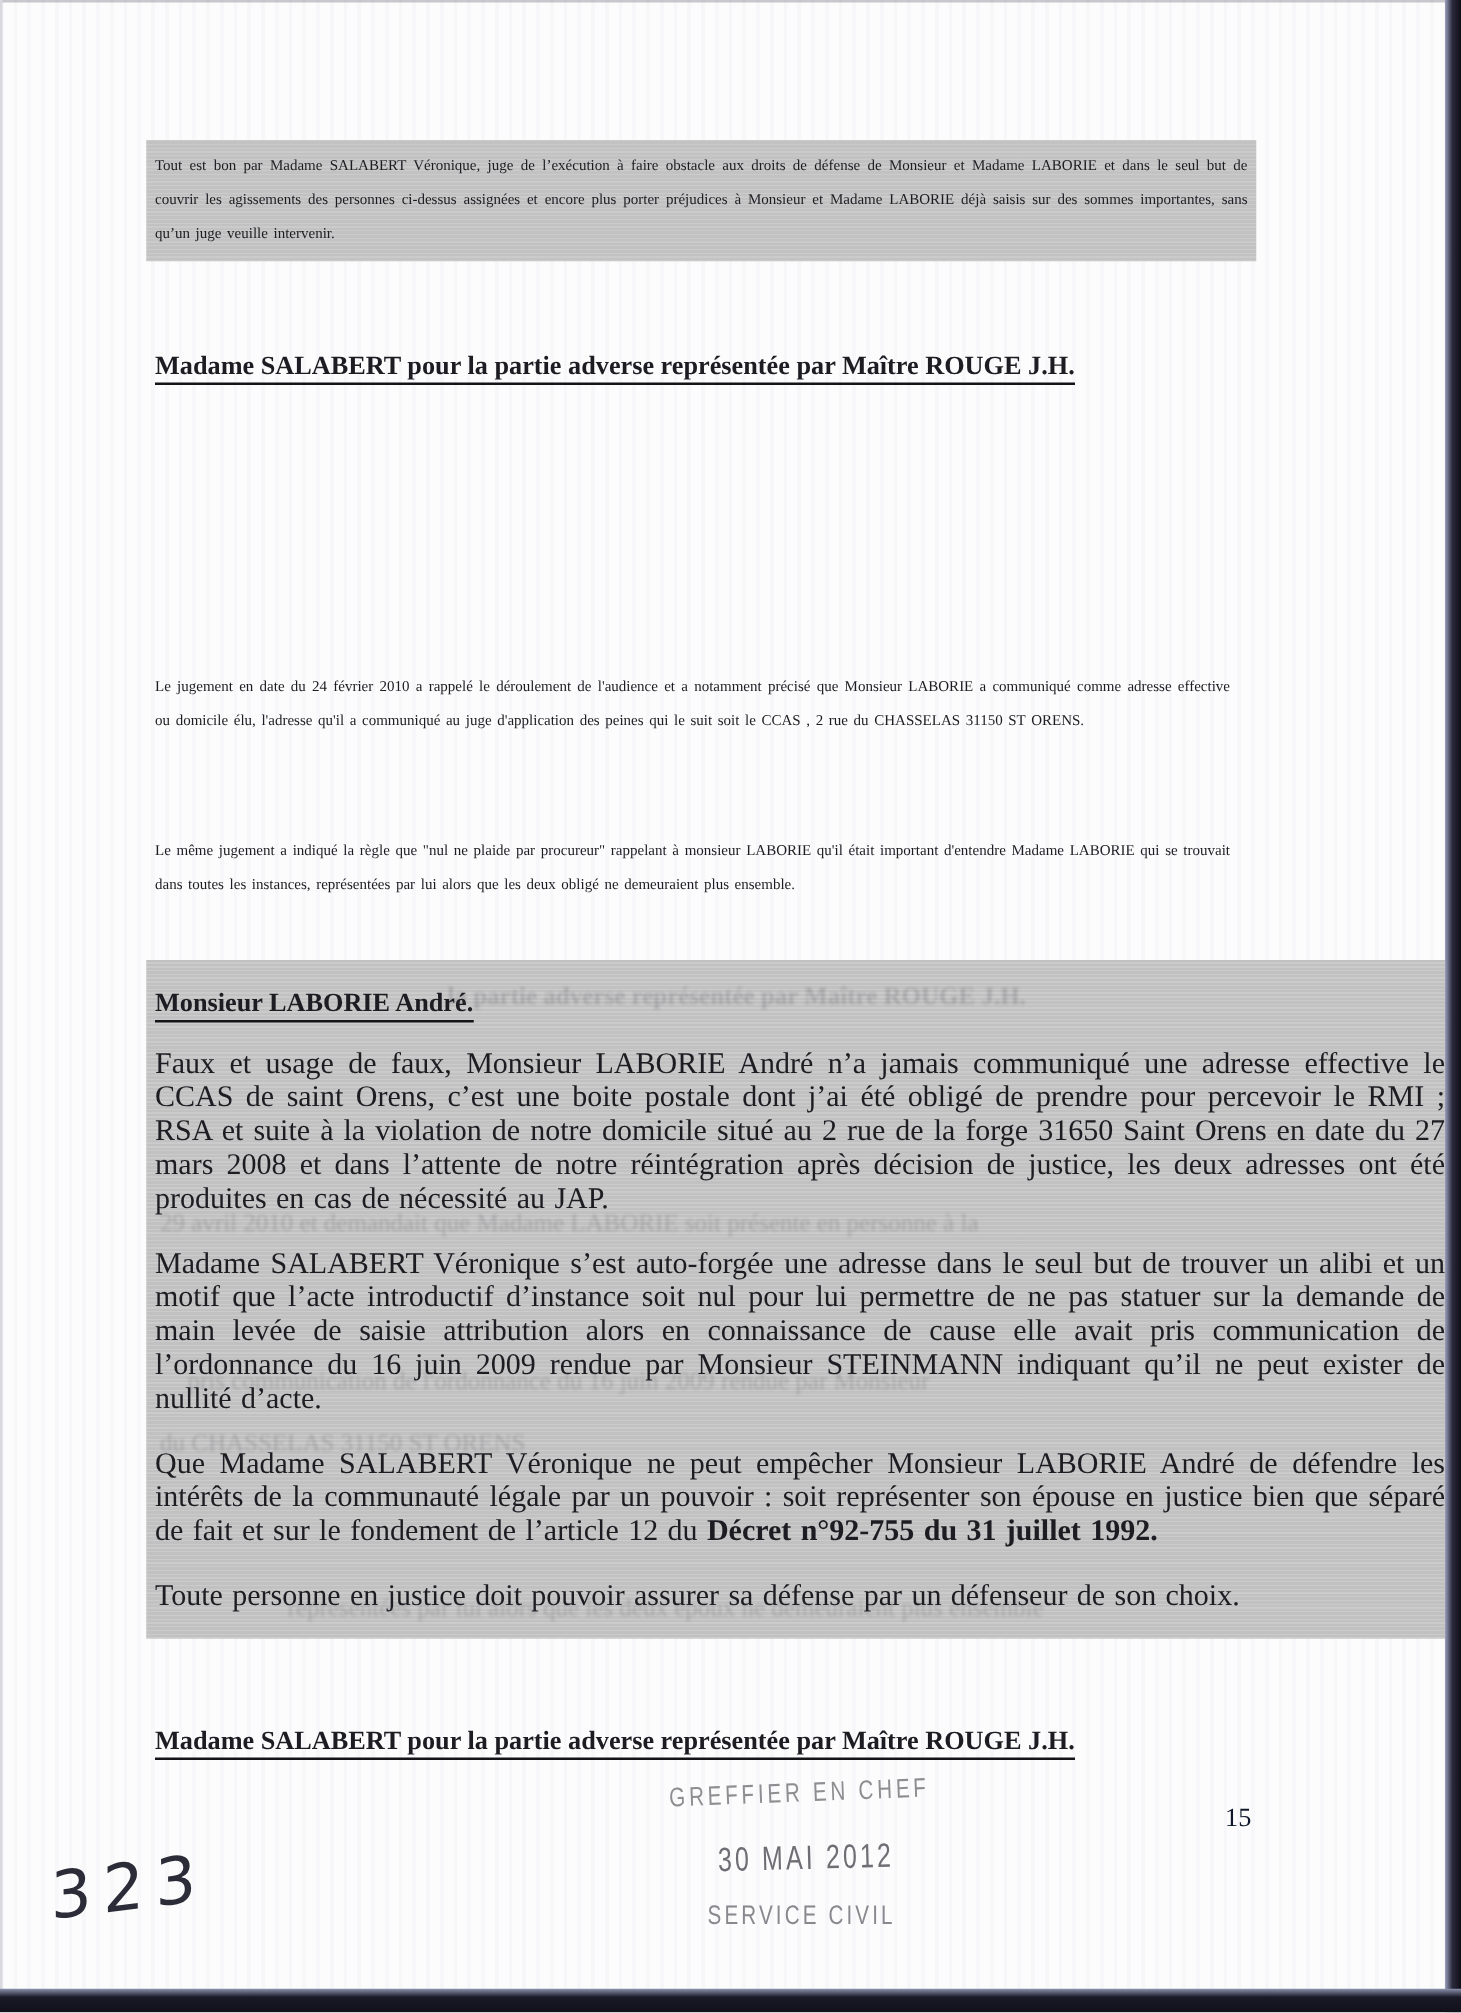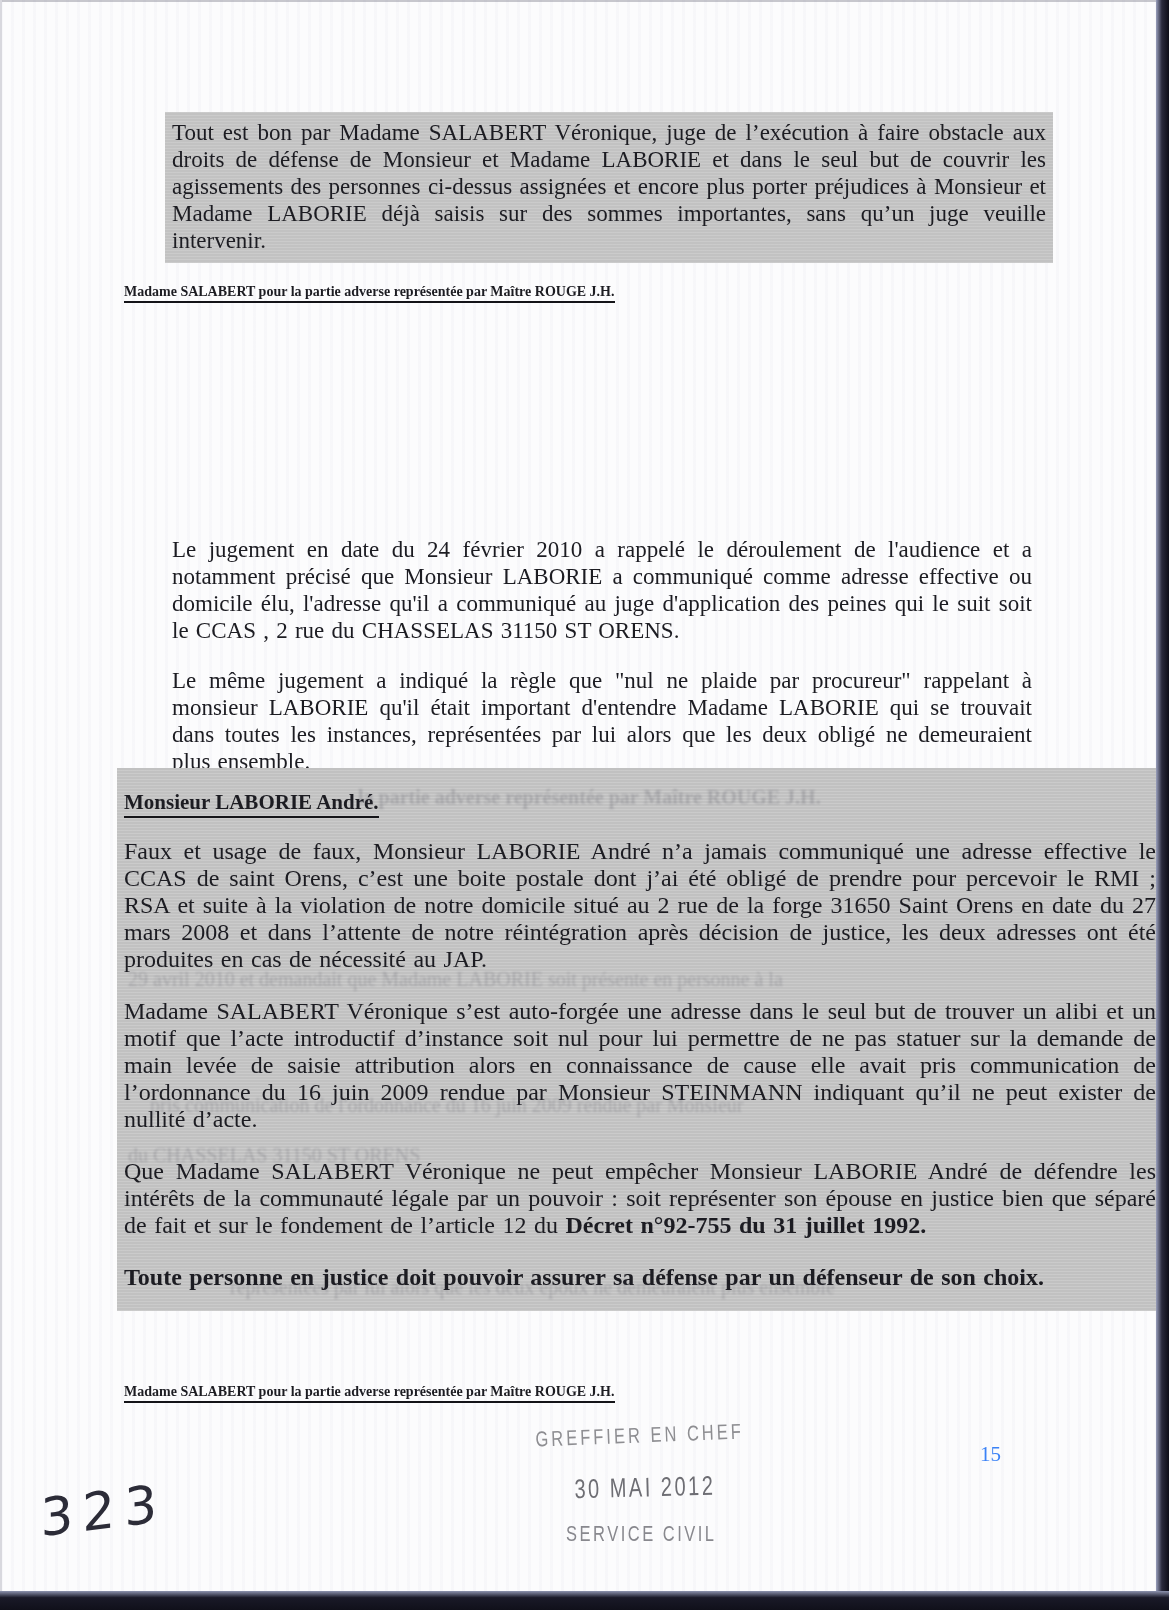--- a/index.html
+++ b/index.html
@@ -18,63 +18,63 @@
   }
   
   .edge-top{position:absolute;top:0;left:0;right:0;height:2px;background:#9b9ba6;opacity:.55;}
   .edge-left{position:absolute;top:0;left:0;bottom:0;width:2px;background:#d8d8de;}
   .edge-right{position:absolute;top:0;right:0;bottom:0;width:13px;
     background:linear-gradient(to right,#9aa0bd 0,#2a2a3c 45%,#0e0e18 100%);}
   .edge-bottom{position:absolute;bottom:0;left:0;right:0;height:19px;
     background:linear-gradient(to bottom,#8d93ae 0,#1a1a28 35%,#10101a 100%);}
 
   .blk{position:absolute;left:124px;width:860px;text-align:justify;
-       font-size:23px;line-height:27px;word-spacing:1.5px;margin-left:48px;}
+       font-size:12px;line-height:27px;word-spacing:1.5px;}
   
   .p1{left:117px;width:874px;padding:7px 7px 9px 7px;
       background:
         repeating-linear-gradient(0deg,rgba(255,255,255,.05) 0 1px,rgba(0,0,0,.03) 1px 3px),
         #c8c8c8;}
   .heading{position:absolute;left:124px;white-space:nowrap;
-           font-size:14px;font-weight:bold;line-height:24px;}
+           font-size:21px;font-weight:bold;line-height:24px;}
   .heading .u{border-bottom:2.5px solid #141418;padding-bottom:2px;}
 
   .grey-section{
     position:absolute;left:117px;top:768px;width:1057px;
     padding:22px 18px 20px 7px;box-sizing:border-box;
     background:
       repeating-linear-gradient(0deg,rgba(255,255,255,.05) 0 1px,rgba(0,0,0,.035) 1px 3px),
       #c8c8c8;
   }
   .grey-section .gpara{text-align:justify;font-size:24px;line-height:27px;
         word-spacing:1.5px;margin:0 0 25px 0;}
   .grey-section h3{font-size:21px;font-weight:bold;line-height:24px;margin:0 0 24px 0;}
   .grey-section h3 .u{border-bottom:2.5px solid #141418;padding-bottom:2px;}
   .grey-section .gpara:last-child{margin-bottom:0;}
   .bold-inline{font-weight:bold;}
-  .p9{font-weight:bold;white-space:nowrap;font-size:19.6px;margin-top:32px;}
+  .p9{font-weight:normal;white-space:nowrap;font-size:19.6px;margin-top:32px;}
 
   .ghost{position:absolute;font-size:20px;color:#3c3c4a;opacity:.22;
          filter:blur(1.1px);white-space:nowrap;pointer-events:none;}
   .g0{left:358px;top:786px;font-weight:bold;}
   .g1{left:128px;top:968px;}
   .g2{left:150px;top:1094px;}
   .g3{left:128px;top:1144px;}
   .g4{left:230px;top:1276px;}
 
   .stamp{position:absolute;font-family:"Liberation Sans","DejaVu Sans",sans-serif;
          white-space:nowrap;transform-origin:left top;}
   .stamp1{left:535px;top:1427px;font-size:16.5px;letter-spacing:3px;color:#8e8e92;
           transform:rotate(-2.2deg) scaleY(1.3);}
   .stamp2{left:574px;top:1474px;font-size:20px;letter-spacing:2.5px;color:#6e6e74;
           transform:rotate(-1.5deg) scaleY(1.35);}
   .stamp3{left:566px;top:1521px;font-size:16.5px;letter-spacing:2.5px;color:#88888e;
           transform:scaleY(1.3);}
 
-  .pagenum{position:absolute;left:980px;top:1442px;font-size:21px;color:#3b82f6;}
+  .pagenum{position:absolute;left:980px;top:1442px;font-size:21px;color:#0f172a;}
   .handwritten{position:absolute;left:40px;top:1488px;
     font-family:"DejaVu Sans",sans-serif;font-size:52px;color:#2c2c38;
     letter-spacing:9px;transform:rotate(-7deg) skewX(-6deg);transform-origin:left top;}
 </style>
 </head>
 <body>
 
 <div class="page">
 
   <div class="blk p1" style="top:112px;">Tout est bon par Madame SALABERT Véronique, juge de l’exécution à faire obstacle aux droits de défense de Monsieur et Madame LABORIE et dans le seul but de couvrir les agissements des personnes ci-dessus assignées et encore plus porter préjudices à Monsieur et Madame LABORIE déjà saisis sur des sommes importantes, sans qu’un juge veuille intervenir.</div>

